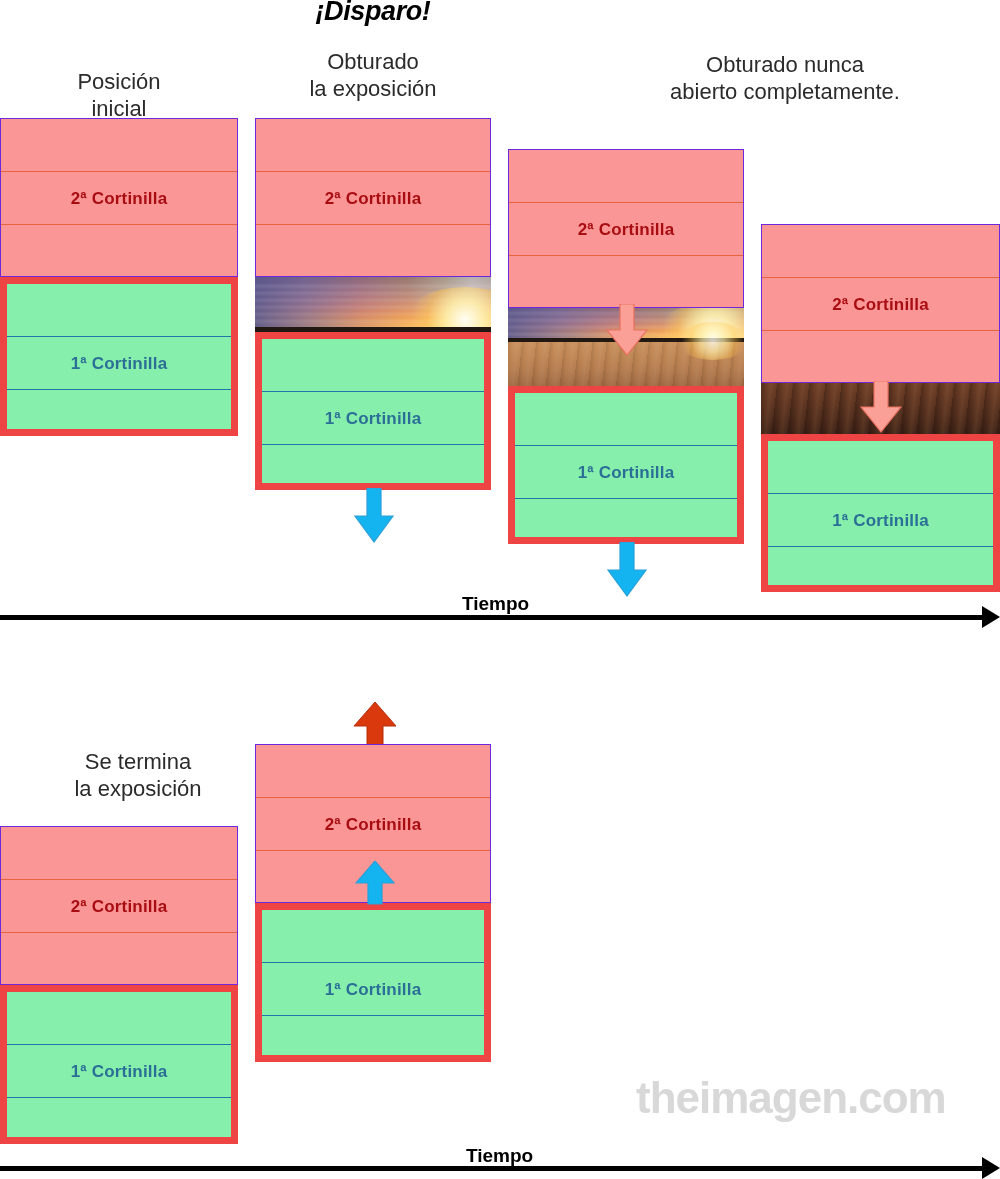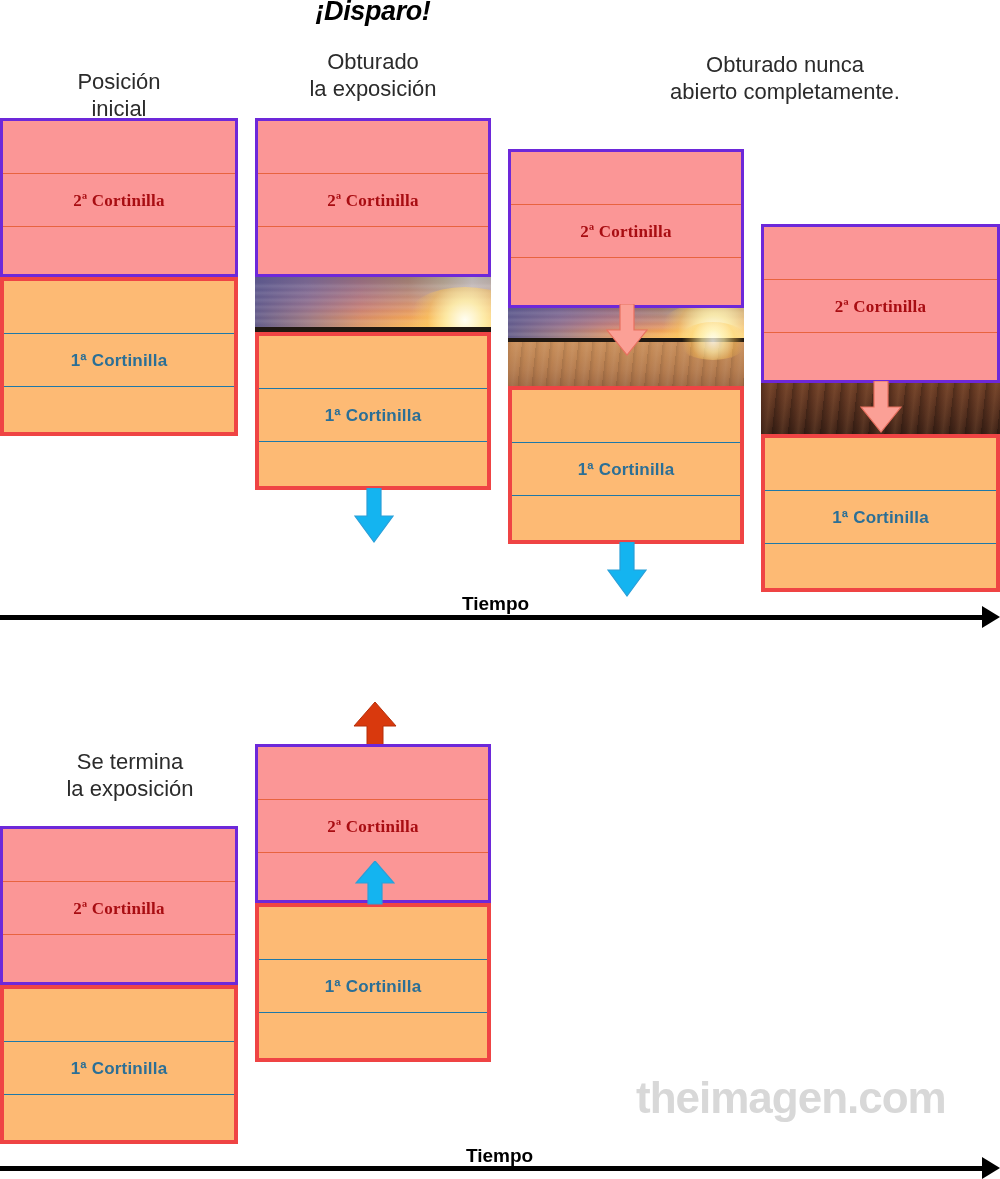--- a/index.html
+++ b/index.html
@@ -29,26 +29,25 @@
     text-align:center;
     white-space:pre-line;
     font-weight:400;
   }
 
   
   .col{position:absolute;}
   .panel{position:absolute;box-sizing:border-box;}
   .pink{
     background:#fb9696;
-    border:3px solid #6d28d9;
-    font-family:Liberation Serif, serif;
+    border:1px solid #6d28d9;
   }
   .blue{
-    background:#fdba74;
-    border:4px solid #ef4444;
+    background:#86efac;
+    border:7px solid #ef4444;
   }
   .band-line{position:absolute;left:0;right:0;height:1px;}
   .pink .band-line{background:#e8633f;}
   .blue .band-line{background:#1e78a8;}
   .plabel{
     position:absolute;left:0;right:0;
     text-align:center;
     font-weight:bold;font-size:17px;
     letter-spacing:0.2px;
   }
@@ -271,21 +270,21 @@
     </div>
   </div>
 
   <div class="axis" style="left:0px;top:615px;width:1000px;">
     <div class="line" style="width:982px;top:0;"></div>
     <div class="head" style="left:982px;top:-9px;"></div>
   </div>
   <div class="axis-label" style="left:462px;top:593px;">Tiempo</div>
 
 
-  <div class="caption" style="left:8px;top:748px;width:244px;">Se termina
+  <div class="caption" style="left:16px;top:748px;width:244px;">Se termina
 la exposición</div>
 
   <div class="col" style="left:0px;top:826px;width:238px;height:318px;">
 
     <div class="panel pink" style="left:0;top:0;width:238px;height:159px;">
       <div class="band-line" style="top:52px;"></div>
       <div class="band-line" style="top:105px;"></div>
       <div class="plabel p" style="top:70px;">2ª Cortinilla</div>
     </div>
 

